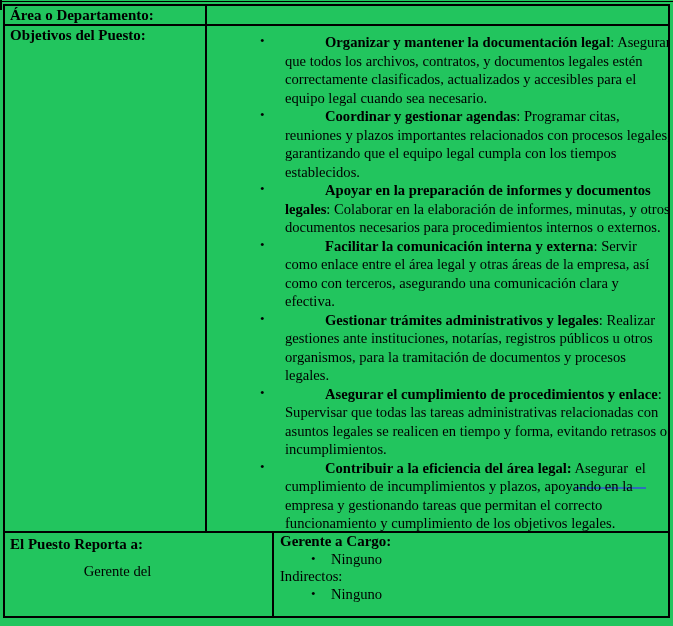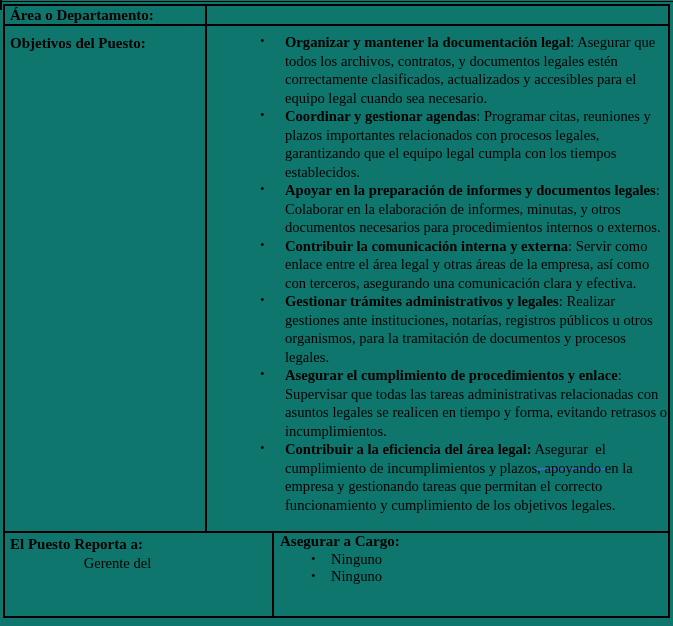--- a/index.html
+++ b/index.html
@@ -1,18 +1,18 @@
 <!DOCTYPE html>
 <html><head>
 <meta charset="utf-8">
 <style>
   html,body{margin:0;padding:0;background:#ffffff;}
   .page{
     position:relative; width:673px; height:626px; overflow:hidden;
-    background:#0f766e; color:#000;
+    background:#22c55e; color:#000;
     font-family:"Liberation Serif","DejaVu Serif",serif;
     font-size:14.6px; line-height:18.5px;
     -webkit-font-smoothing:antialiased;
   }
   
   .top-stray-line{position:absolute; left:0; top:1px; width:673px; height:1px; background:#000;}
   .left-stray-frag{position:absolute; left:0; top:0; width:2px; height:10px; background:#000;}
 
   
   .tbl{position:absolute; left:3px; top:4px; width:663px; height:610px; border:2px solid #000;}
@@ -27,29 +27,29 @@
   .row3 .cr{left:269px;}
 
   .hdr{font-weight:bold; font-size:15px; line-height:18px; padding:1px 0 0 5px; white-space:nowrap;}
   .row1 .hdr{padding-top:0;}
   .val{padding:16px 0 0 6px; line-height:19px;}
 
   
   .bullets{position:absolute; top:7px; left:0; right:0;}
   .bullet{position:relative; padding-left:78px; width:386px; line-height:18.5px;}
   .bullet .dot{position:absolute; left:53px; top:-1px; font-size:13px;}
-  .b{font-weight:bold;}
+  .b{font-weight:bold;margin-left:40px;}
   .gram-underline{
     border-bottom:2px solid #2e6fba;
     white-space:pre-wrap;
     padding-bottom:11px;
   }
 
   
-  .reporta-center{width:225px; text-align:center; line-height:18px; margin-top:1px;}
+  .reporta-center{width:225px; text-align:center; line-height:18px; margin-top:9px;}
 
   
   .personal-body{padding-left:6px; line-height:17.5px;}
   .personal-body .hdr{padding:0; line-height:17.5px;}
   .pitem{position:relative; padding-left:51px;}
   .pitem .dot{position:absolute; left:31px; top:-1px; font-size:13px;}
 </style>
 </head>
 <body>
 
@@ -64,21 +64,21 @@
       <div class="cell cl">
         <div class="hdr">Área o Departamento:</div>
       </div>
       <div class="cell cr">
         <div class="val">Legal</div>
       </div>
     </div>
 
     <div class="row row2">
       <div class="cell cl">
-        <div class="hdr" style="padding-top:8px;">Objetivos del Puesto:</div>
+        <div class="hdr" style="padding-top:0;">Objetivos del Puesto:</div>
       </div>
       <div class="cell cr">
         <div class="bullets">
 
           <div class="bullet">
             <span class="dot">•</span>
             <span class="b">Organizar y mantener la documentación legal</span><span>: Asegurar que todos los archivos, contratos, y documentos legales estén correctamente clasificados, actualizados y accesibles para el equipo legal cuando sea necesario.</span>
           </div>
 
           <div class="bullet">
@@ -86,21 +86,21 @@
             <span class="b">Coordinar y gestionar agendas</span><span>: Programar citas, reuniones y plazos importantes relacionados con procesos legales, garantizando que el equipo legal cumpla con los tiempos establecidos.</span>
           </div>
 
           <div class="bullet">
             <span class="dot">•</span>
             <span class="b">Apoyar en la preparación de informes y documentos legales</span><span>: Colaborar en la elaboración de informes, minutas, y otros documentos necesarios para procedimientos internos o externos.</span>
           </div>
 
           <div class="bullet">
             <span class="dot">•</span>
-            <span class="b">Contribuir la comunicación interna y externa</span><span>: Servir como enlace entre el área legal y otras áreas de la empresa, así como con terceros, asegurando una comunicación clara y efectiva.</span>
+            <span class="b">Facilitar la comunicación interna y externa</span><span>: Servir como enlace entre el área legal y otras áreas de la empresa, así como con terceros, asegurando una comunicación clara y efectiva.</span>
           </div>
 
           <div class="bullet">
             <span class="dot">•</span>
             <span class="b">Gestionar trámites administrativos y legales</span><span>: Realizar gestiones ante instituciones, notarías, registros públicos u otros organismos, para la tramitación de documentos y procesos legales.</span>
           </div>
 
           <div class="bullet">
             <span class="dot">•</span>
             <span class="b">Asegurar el cumplimiento de procedimientos y enlace</span><span>: Supervisar que todas las tareas administrativas relacionadas con asuntos legales se realicen en tiempo y forma, evitando retrasos o incumplimientos.</span>
@@ -117,25 +117,26 @@
 
     <div class="row row3">
       <div class="cell cl">
         <div class="hdr" style="padding-top:2px;">El Puesto Reporta a:</div>
         <div class="reporta-center">
           <div>Gerente del</div>
         </div>
       </div>
       <div class="cell cr">
         <div class="personal-body">
-          <div class="hdr">Asegurar a Cargo:</div>
+          <div class="hdr">Gerente a Cargo:</div>
           <div class="pitem">
             <span class="dot">•</span>
             <span>Ninguno</span>
           </div>
+          <div>Indirectos:</div>
           <div class="pitem">
             <span class="dot">•</span>
             <span>Ninguno</span>
           </div>
         </div>
       </div>
     </div>
 
   </div>
 </div>

